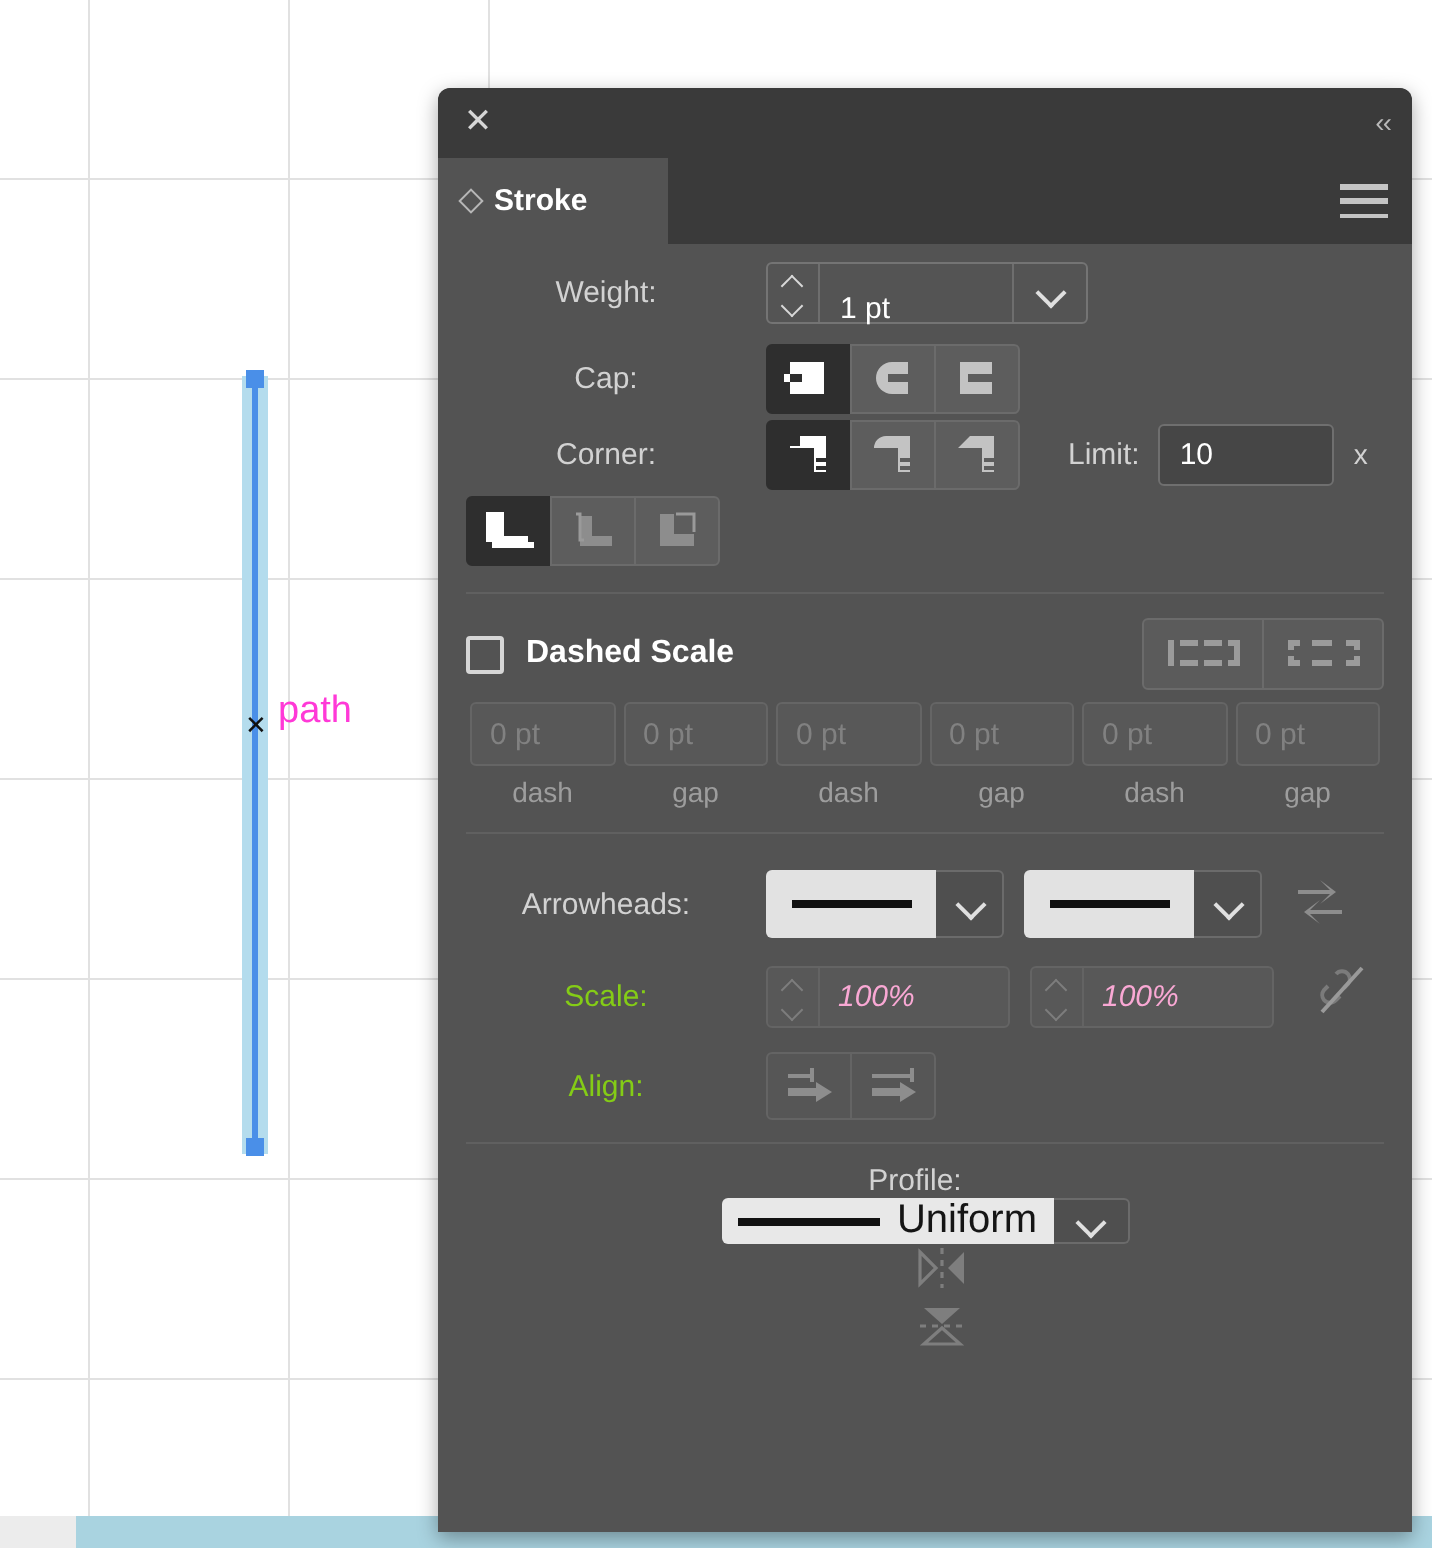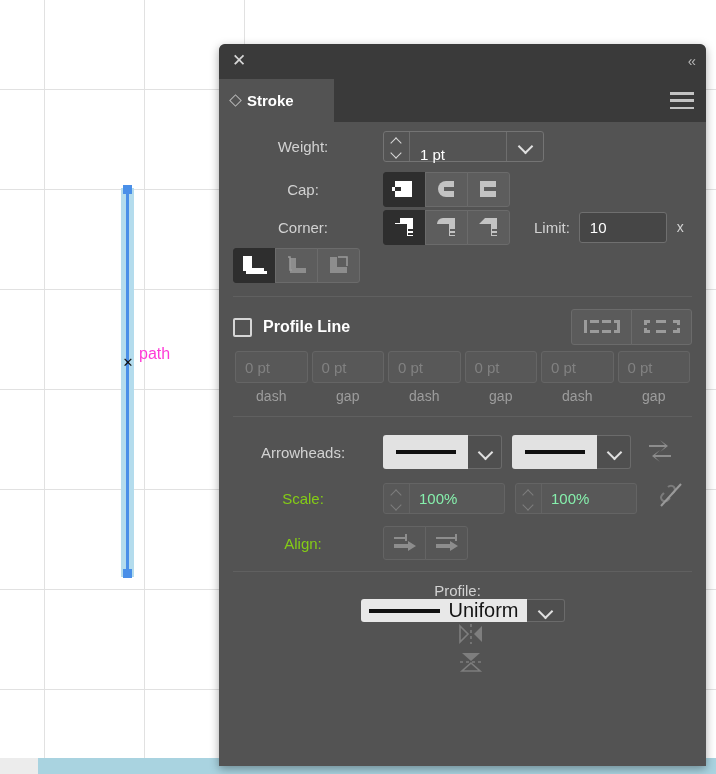--- a/index.html
+++ b/index.html
@@ -32,21 +32,21 @@
   .anchor {
     position: absolute; width: 9px; height: 9px;
     background: #4a8fe8; left: 123px;
   }
   #anchor-top { top: 185px; }
   #anchor-bottom { top: 569px; }
 
   #smart-guide-label {
     position: absolute;
     left: 139px; top: 345px;
-    color: #ff39d7; font-size: 16px;
+    color: #ff39d7; font-size: 19px;
     font-family: "Liberation Sans", sans-serif;
     white-space: nowrap;
   }
   #cursor-x {
     position: absolute; left: 122px; top: 357px;
     width: 12px; height: 12px;
     color: #111; font-size: 13px; line-height: 12px;
     font-family: "Liberation Sans", sans-serif;
     text-align: center;
   }
@@ -242,21 +242,21 @@
   
   .scale-field {
     display: flex; align-items: stretch; height: 31px;
     background: #585858; border: 1px solid #646464; border-radius: 3px;
     width: 122px;
   }
   .scale-field .stepper { border-right: 1px solid #636363; }
   .scale-field .chev::before { border-color: #7d7d7d; }
   .scale-val {
     display: flex; align-items: center; padding-left: 9px;
-    color: #86efac; font-size: 15px;
+    color: #f9a8d4; font-size: 15px; font-style: italic;
   }
   #link-icon { margin-left: 22px; }
 
   
   .abtn {
     width: 43px; height: 34px; background: #565656;
     border: 1px solid #646464; margin-left: -1px;
     display: flex; align-items: center; justify-content: center;
   }
   .abtn:first-child { border-radius: 3px 0 0 3px; margin-left: 0; }
@@ -423,21 +423,21 @@
             <path d="M12 3 H21 V12" stroke="#9a9a9a" stroke-width="1.5" fill="none"></path>
           </svg>
         </div>
       </div>
     </div>
 
     <div class="divider" style="margin-top:12px;margin-bottom:10px"></div>
 
     <div id="dash-row">
       <div id="dash-check"></div>
-      <div id="dash-label">Profile Line</div>
+      <div id="dash-label">Dashed Scale</div>
       <div id="dash-cap-group">
         <div class="dashbtn">
           <svg width="40" height="20" viewBox="0 0 40 20">
             <g fill="#9b9b9b">
               <rect x="2" y="3" width="3" height="3"></rect>
                 <rect x="8" y="3" width="9" height="3"></rect>
               <rect x="20" y="3" width="9" height="3"></rect>
                 <rect x="32" y="3" width="6" height="3"></rect>
               <rect x="2" y="3" width="3" height="13"></rect>
                 <rect x="35" y="3" width="3" height="13"></rect>

